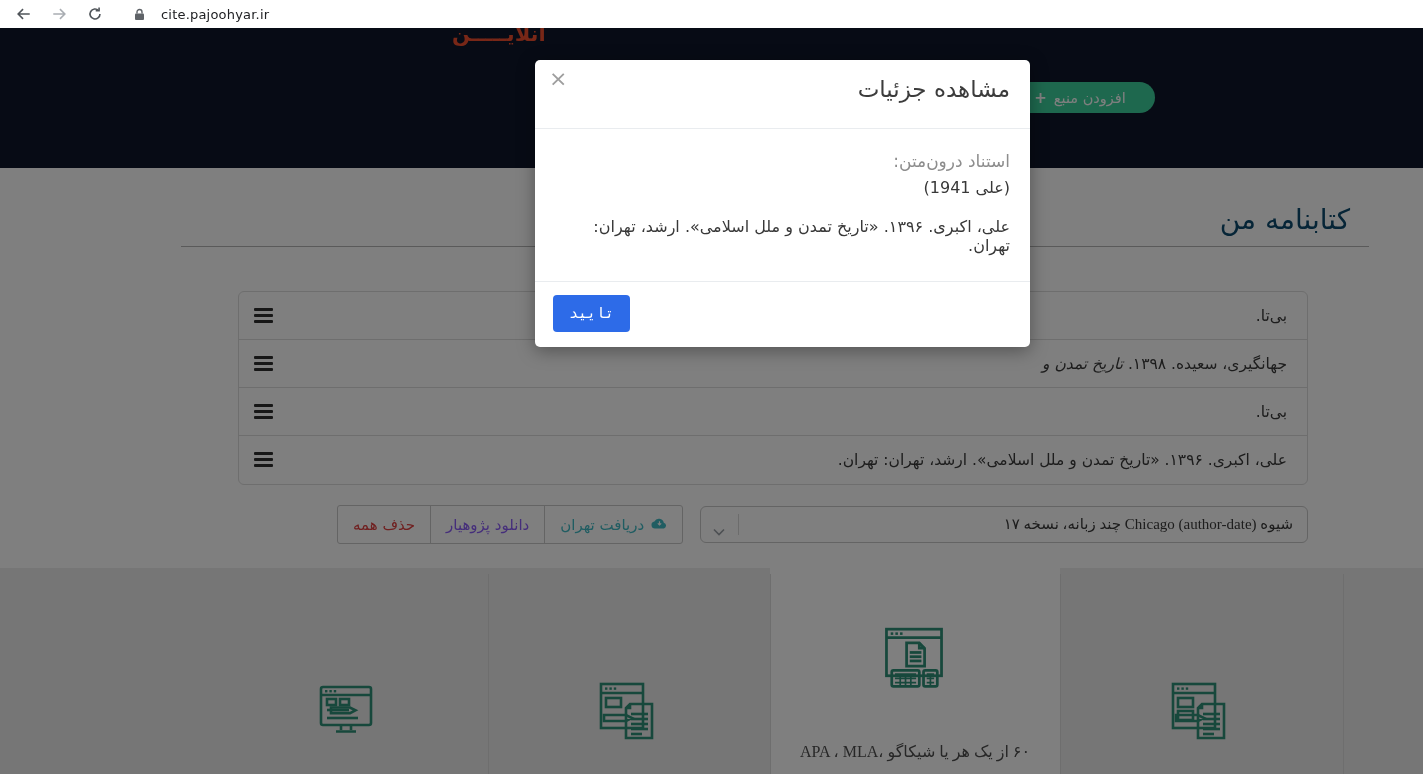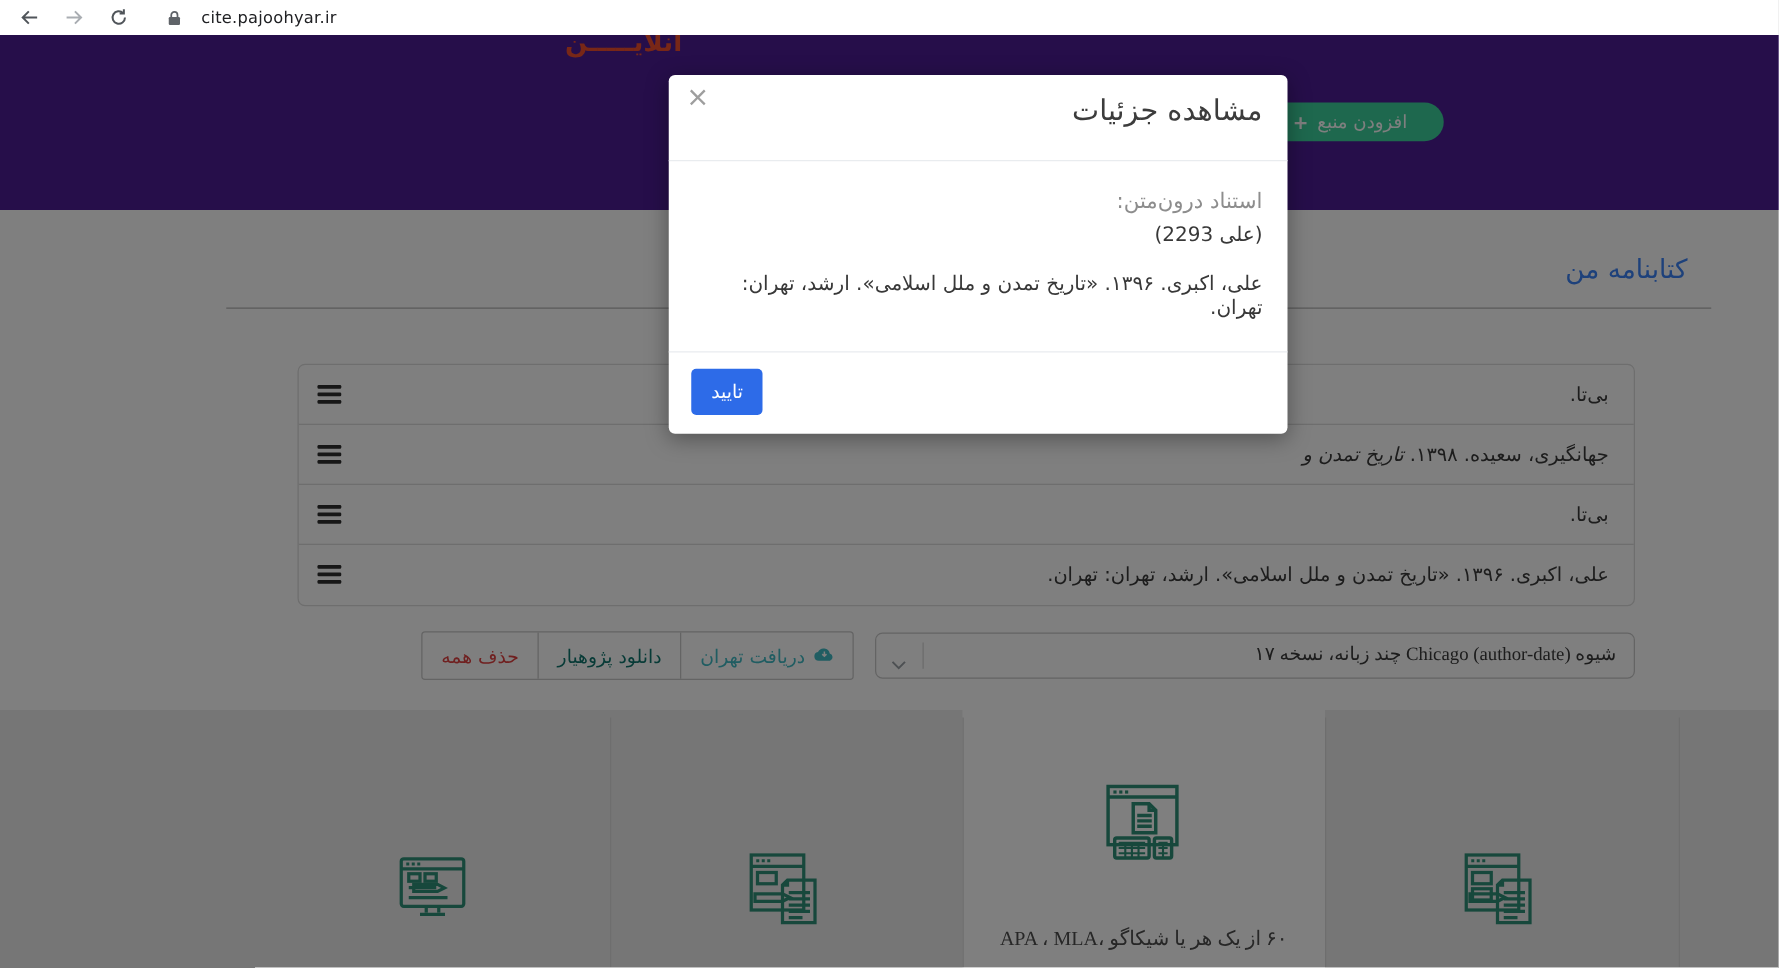--- a/index.html
+++ b/index.html
@@ -9,27 +9,27 @@
 
   
   .chrome{position:absolute;top:0;left:0;width:1423px;height:28px;background:#fff;z-index:60;
           display:flex;align-items:center;gap:14px;padding-left:12px;box-sizing:border-box}
   .chrome .navbtn{display:flex;align-items:center;justify-content:center;width:22px;height:22px;cursor:pointer}
   .chrome .url{font-size:13px;color:#202124;letter-spacing:.2px;margin-left:2px}
   .lockwrap{display:flex;align-items:center;margin-left:14px}
 
   
   .page{position:absolute;top:28px;left:0;width:1423px;height:746px;background:#fff}
-  .hdr{position:absolute;top:0;left:0;width:1423px;height:140px;background:#4c1d95}
+  .hdr{position:absolute;top:0;left:0;width:1423px;height:140px;background:#0f172a}
   .logo{position:absolute;left:452px;top:-6px;color:#F04E2E;font-size:21px;font-weight:bold}
   .addbtn{position:absolute;left:1005px;top:54px;width:150px;height:31px;background:#3DD09C;border-radius:16px;
           color:#fff;font-size:14.5px;display:flex;align-items:center;justify-content:center;gap:7px;cursor:pointer}
   .addbtn .plus{font-weight:bold;font-size:15px}
 
-  .ptitle{position:absolute;right:73px;top:175px;color:#3b82f6;font-size:21px}
+  .ptitle{position:absolute;right:73px;top:175px;color:#0c4a6e;font-size:28px}
   .titlerule{position:absolute;left:181px;top:218px;width:1188px;border-top:1px solid #B4B4B4}
 
   
   .tbl{position:absolute;left:238px;top:263px;width:1070px;border:1px solid #DCDCDC;border-radius:6px;
        background:#FEFEFE;box-sizing:border-box}
   .trow{position:relative;height:48px;line-height:48px;border-bottom:1px solid #DCDCDC;
         font-size:15.5px;color:#3A3A3A;text-align:right;padding:0 20px 0 56px;box-sizing:border-box;
         white-space:nowrap;overflow:hidden}
   .trow:last-child{border-bottom:none}
   .hamb{position:absolute;left:15px;top:16px;width:19px;height:15px;cursor:grab}
@@ -41,21 +41,21 @@
                border-radius:6px;background:#FEFEFE;box-sizing:border-box;cursor:pointer}
   .styleselect .txt{position:absolute;right:14px;top:0;line-height:35px;font-size:15px;color:#3A3A3A}
   .styleselect .chev{position:absolute;left:12px;top:14px}
   .styleselect .vsep{position:absolute;left:37px;top:7px;bottom:7px;border-left:1px solid #D8D8D8}
 
   .btngroup{position:absolute;left:337px;top:477px;height:39px;display:flex;background:#FEFEFE;
             border:1px solid #C8C8C8;border-radius:3px;box-sizing:border-box}
   .btngroup .gbtn{display:flex;align-items:center;gap:7px;padding:0 15px;font-size:15px;cursor:pointer;
                   border-left:1px solid #C8C8C8;white-space:nowrap}
   .btngroup .gbtn:first-child{border-left:none}
-  .c-del{color:#E04040}.c-dl{color:#0f766e}.c-exp{color:#40BAC4}
+  .c-del{color:#E04040}.c-dl{color:#8b5cf6}.c-exp{color:#40BAC4}
 
   
   .footer{position:absolute;left:0;top:540px;width:1423px;height:234px;background:#ECECEC}
   .fdiv{position:absolute;top:6px;bottom:-10px;border-left:1px solid #DCDCDC}
   .cardhl{position:absolute;left:770px;top:0;width:290px;height:234px;background:#FFFFFF}
   .ficon{position:absolute}
   .cardtext{position:absolute;left:775px;top:170px;width:280px;text-align:center;color:#4E4E4E;
             font-size:16px;line-height:27px}
 
   
@@ -64,21 +64,21 @@
          box-shadow:0 4px 18px rgba(0,0,0,0.35);box-sizing:border-box}
   .m-head{position:relative;height:68px;border-bottom:1px solid #E9ECEF}
   .m-title{position:absolute;right:20px;top:16px;font-size:23px;color:#3C3C3C}
   .m-close{position:absolute;left:14px;top:6px;font-size:22px;color:#9E9E9E;cursor:pointer;line-height:26px}
   .m-body{padding:22px 20px 26px;text-align:right;direction:rtl}
   .m-label{color:#8D8D8D;font-size:17px;margin-bottom:7px}
   .m-value{color:#383838;font-size:16px}
   .m-gap{height:20px}
   .m-foot{border-top:1px solid #E9ECEF;padding:13px 18px 15px}
   .confirm{display:inline-block;background:#2D6BE8;color:#fff;font-size:15px;border:none;border-radius:4px;
-           padding:9px 16px;cursor:pointer;font-family:Liberation Serif, serif}
+           padding:9px 16px;cursor:pointer;font-family:Liberation Mono, monospace}
 </style>
 </head>
 <body>
 
 <div class="page">
 
   <div class="hdr">
     <div class="logo">انلایـــــن</div>
     <div class="addbtn" dir="rtl">
       <span>افزودن منبع</span>
@@ -242,21 +242,21 @@
 
 <div class="overlay"></div>
 
 <div class="modal">
   <div class="m-head">
     <span class="m-title" dir="rtl">مشاهده جزئیات</span>
     <span class="m-close">×</span>
   </div>
   <div class="m-body">
     <div class="m-label">استناد درون‌متن:</div>
-    <div class="m-value">(علی 2293)</div>
+    <div class="m-value">(علی 1941)</div>
     <div class="m-gap"></div>
     <div class="m-value">علی، اکبری. ۱۳۹۶. «تاریخ تمدن و ملل اسلامی». ارشد، تهران: تهران.</div>
   </div>
   <div class="m-foot">
     <button class="confirm" dir="rtl">تایید</button>
   </div>
 </div>
 
 <div class="chrome">
   <span class="navbtn">

